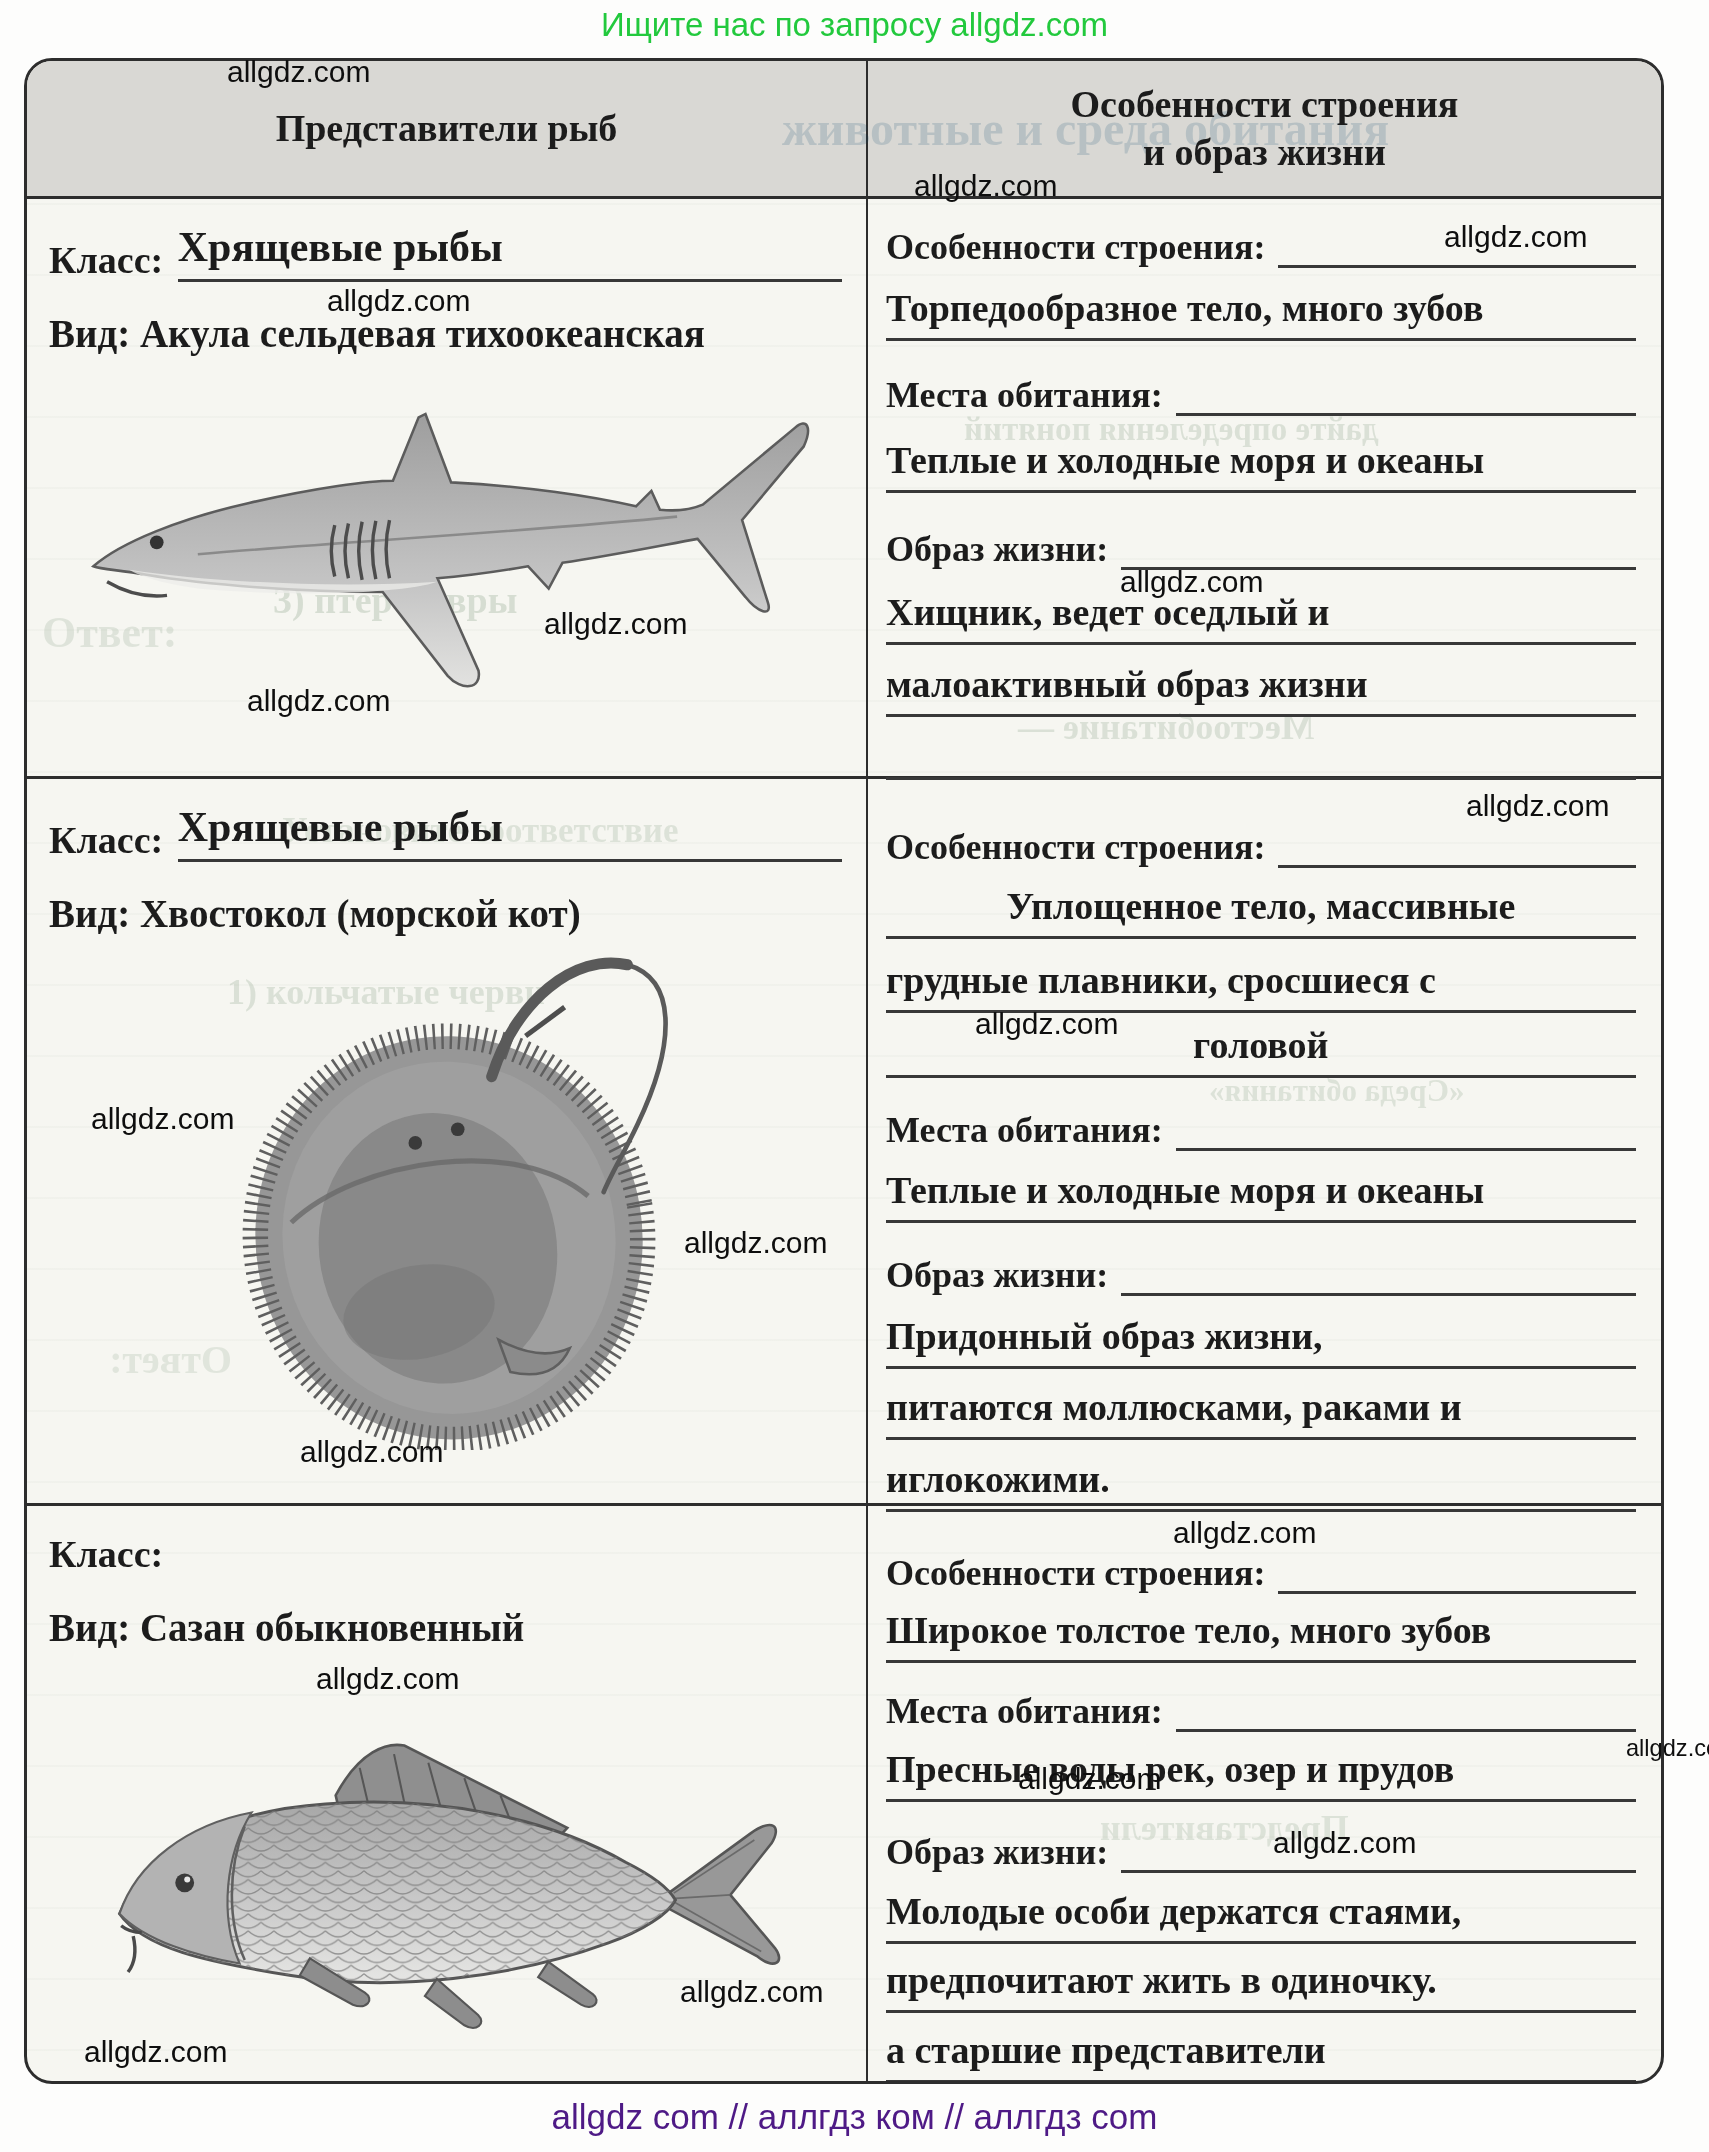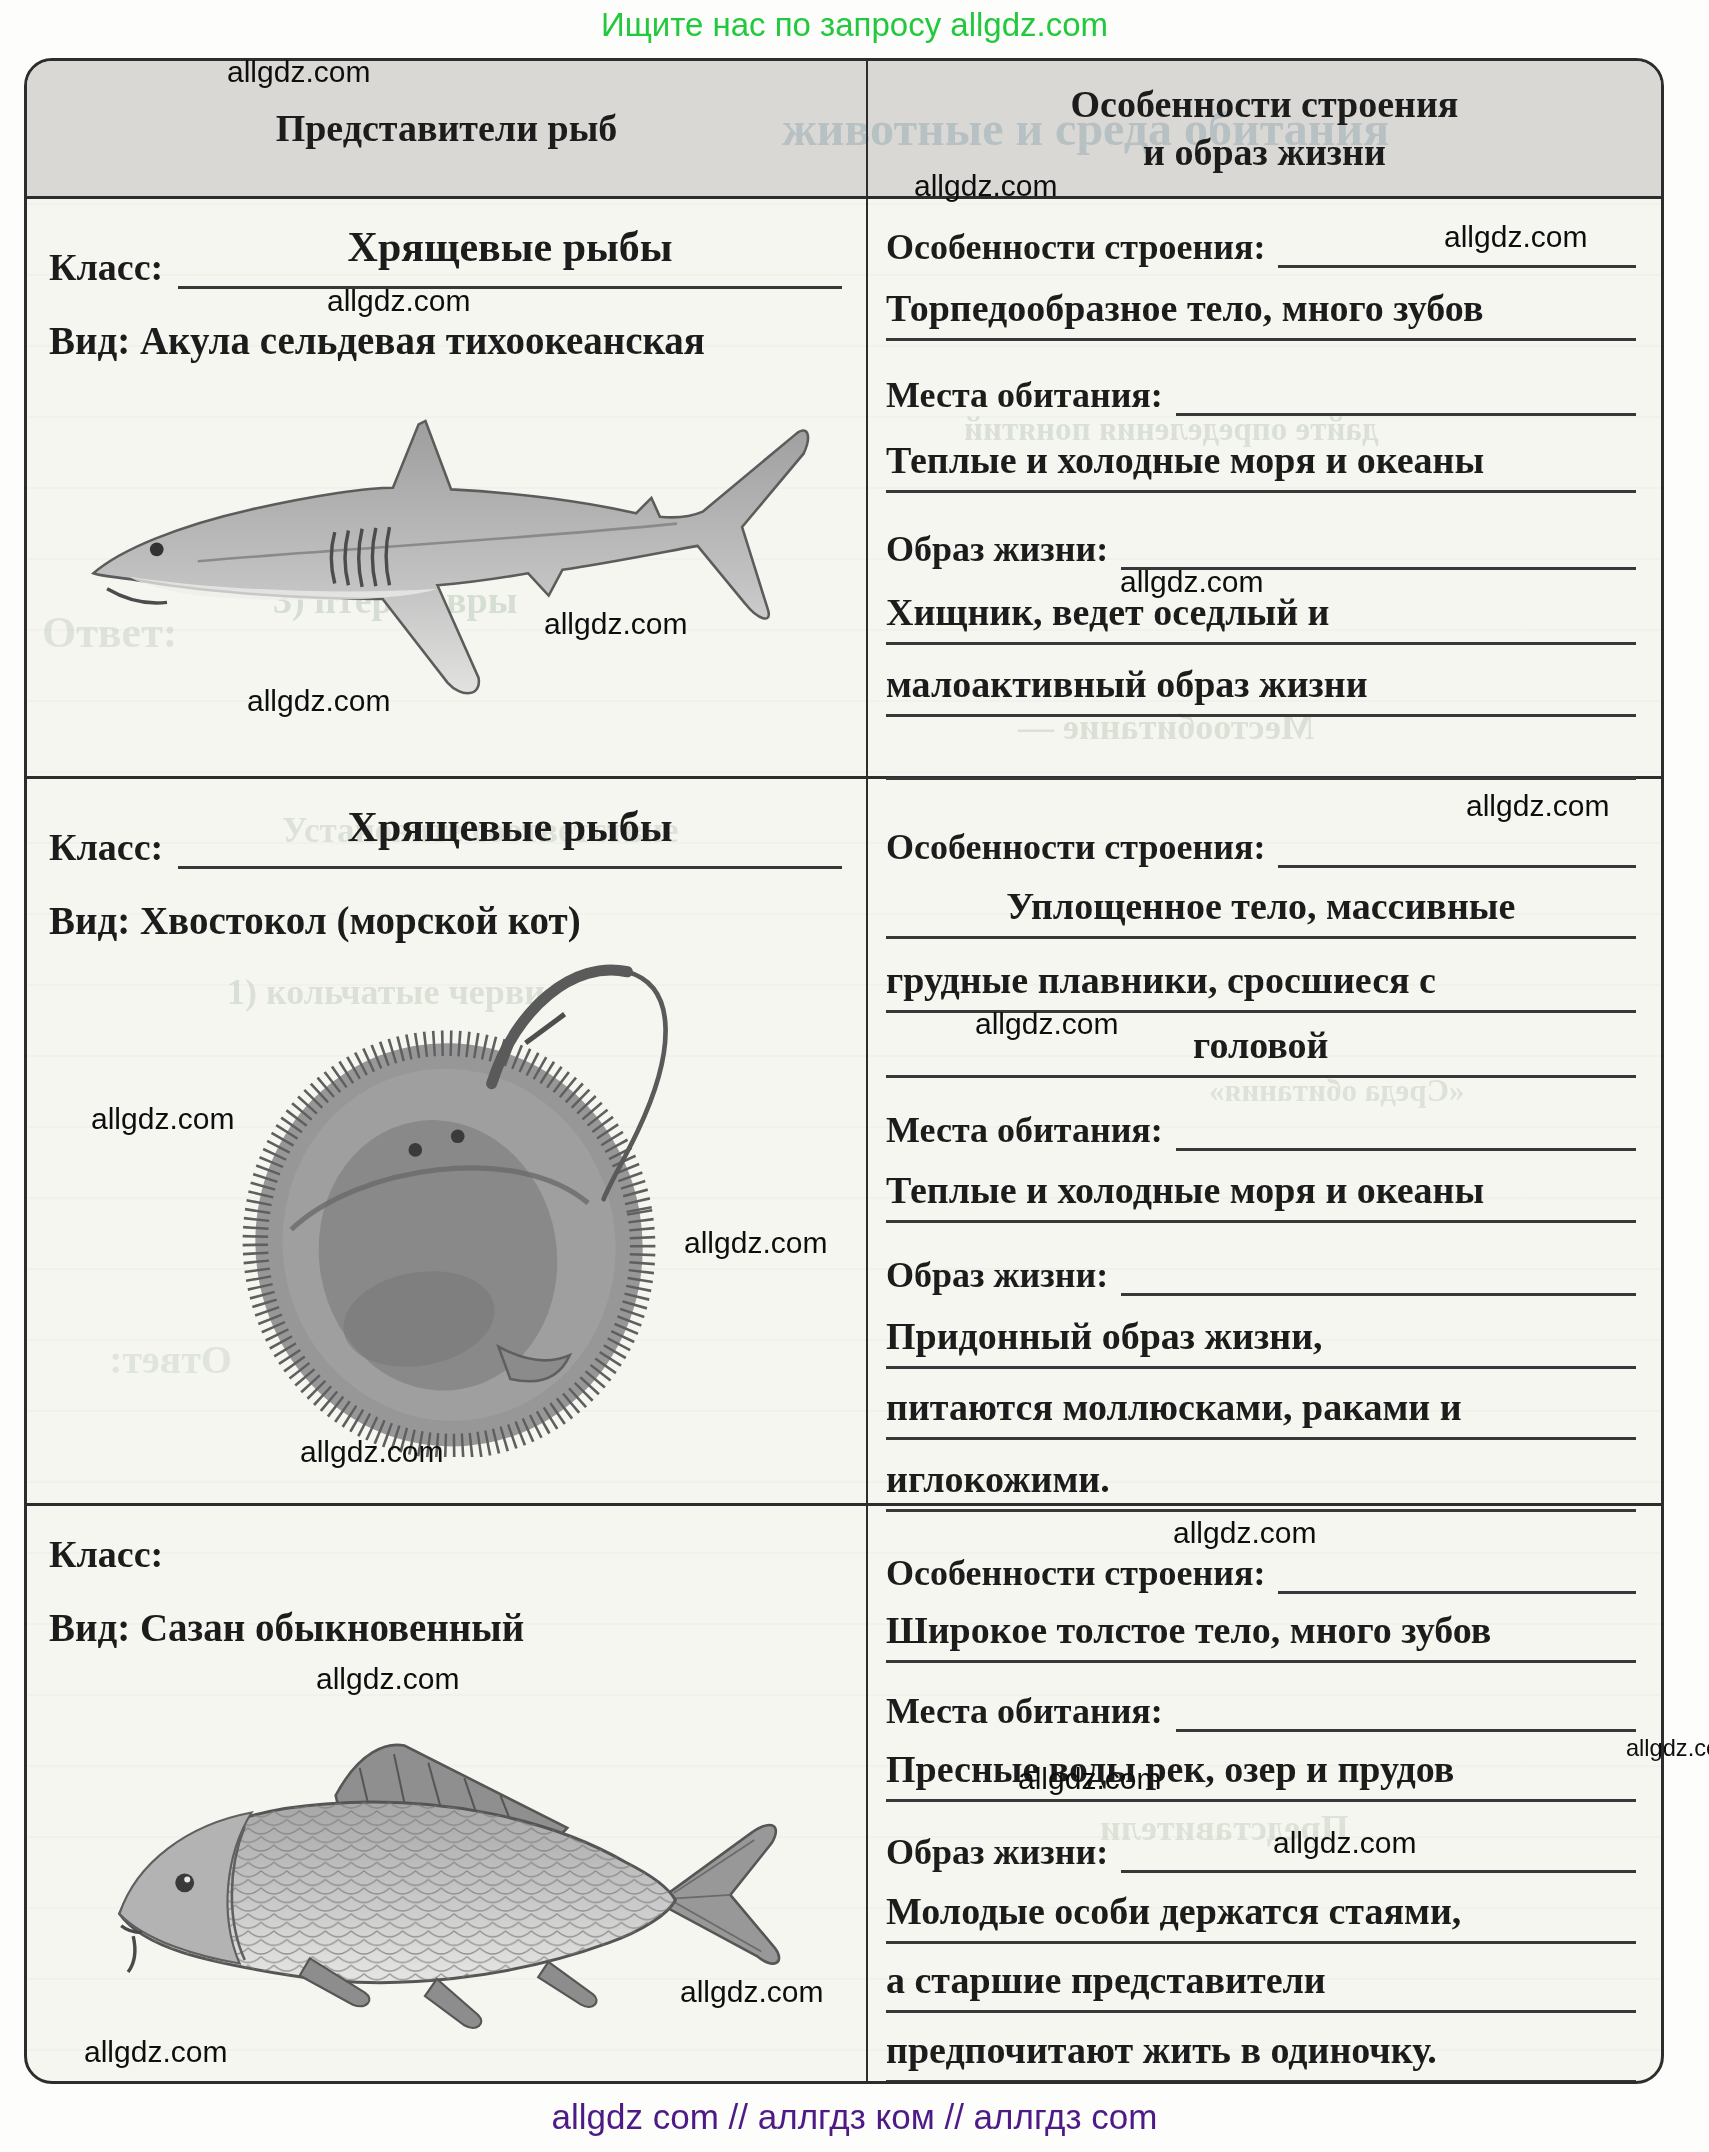--- a/index.html
+++ b/index.html
@@ -18,21 +18,21 @@
          background-image:repeating-linear-gradient(to bottom, rgba(120,140,120,0.045) 0 1.8px, transparent 1.8px 71px);
          display:grid;grid-template-columns:841px 1fr;grid-template-rows:138px 580px 727px 1fr;}
   .cell{position:relative;box-sizing:border-box;}
   .cl{border-right:2.7px solid #2d2d2d;}
   .rb{border-bottom:3.6px solid #2d2d2d;}
   .hdr{background:#d9d8d4;display:flex;align-items:center;justify-content:center;
        font-weight:700;font-size:38px;text-align:center;line-height:1.25;}
   
   .lc{padding:25.5px 23.6px 0 22px;}
   .class-line{display:flex;align-items:flex-end;font-weight:700;font-size:38px;}
-  .class-fill{flex:1;margin-left:14.5px;border-bottom:3.6px solid #383838;text-align:center;padding-bottom:13px;}
+  .class-fill{flex:1;margin-left:14.5px;border-bottom:3.6px solid #383838;text-align:left;padding-bottom:6px;}
   .class-ans{font-weight:700;font-size:42px;position:relative;top:-1.8px;}
   .vid-line{margin-top:29px;font-weight:700;font-size:39px;}
   .fish{margin:0;text-align:center;}
   
   .rc{padding:20px 25.5px 0 18px;}
   .q-line{display:flex;align-items:flex-end;font-weight:700;font-size:36px;white-space:nowrap;}
   .q-fill{flex:1;margin-left:12.7px;border-bottom:3.6px solid #383838;min-width:91px;height:31px;}
   .a-line{font-weight:700;font-size:38px;border-bottom:3.6px solid #383838;
           padding-bottom:8px;min-height:44px;text-align:left;}
   .a-center{text-align:center;}
@@ -248,22 +248,22 @@
       <div class="q-line z2" style="margin-top:27px;">
         <span>Места обитания:</span>
         <span class="q-fill"></span>
       </div>
       <div class="a-line z2" style="margin-top:14.5px;">Пресные воды рек, озер и прудов</div>
       <div class="q-line z2" style="margin-top:29px;">
         <span>Образ жизни:</span>
         <span class="q-fill"></span>
       </div>
       <div class="a-line z2" style="margin-top:16.4px;">Молодые особи держатся стаями,</div>
+      <div class="a-line z2" style="margin-top:14.5px;">предпочитают жить в одиночку.</div>
       <div class="a-line z2" style="margin-top:14.5px;">а старшие представители</div>
-      <div class="a-line z2" style="margin-top:14.5px;">предпочитают жить в одиночку.</div>
     </div>
   </div>
 
   <div>
     <span class="wm" style="left:227px;top:55px;">allgdz.com</span>
     <span class="wm" style="left:914px;top:169px;">allgdz.com</span>
     <span class="wm" style="left:327px;top:284px;">allgdz.com</span>
     <span class="wm" style="left:544px;top:607px;">allgdz.com</span>
     <span class="wm" style="left:247px;top:684px;">allgdz.com</span>
     <span class="wm" style="left:1444px;top:220px;">allgdz.com</span>

